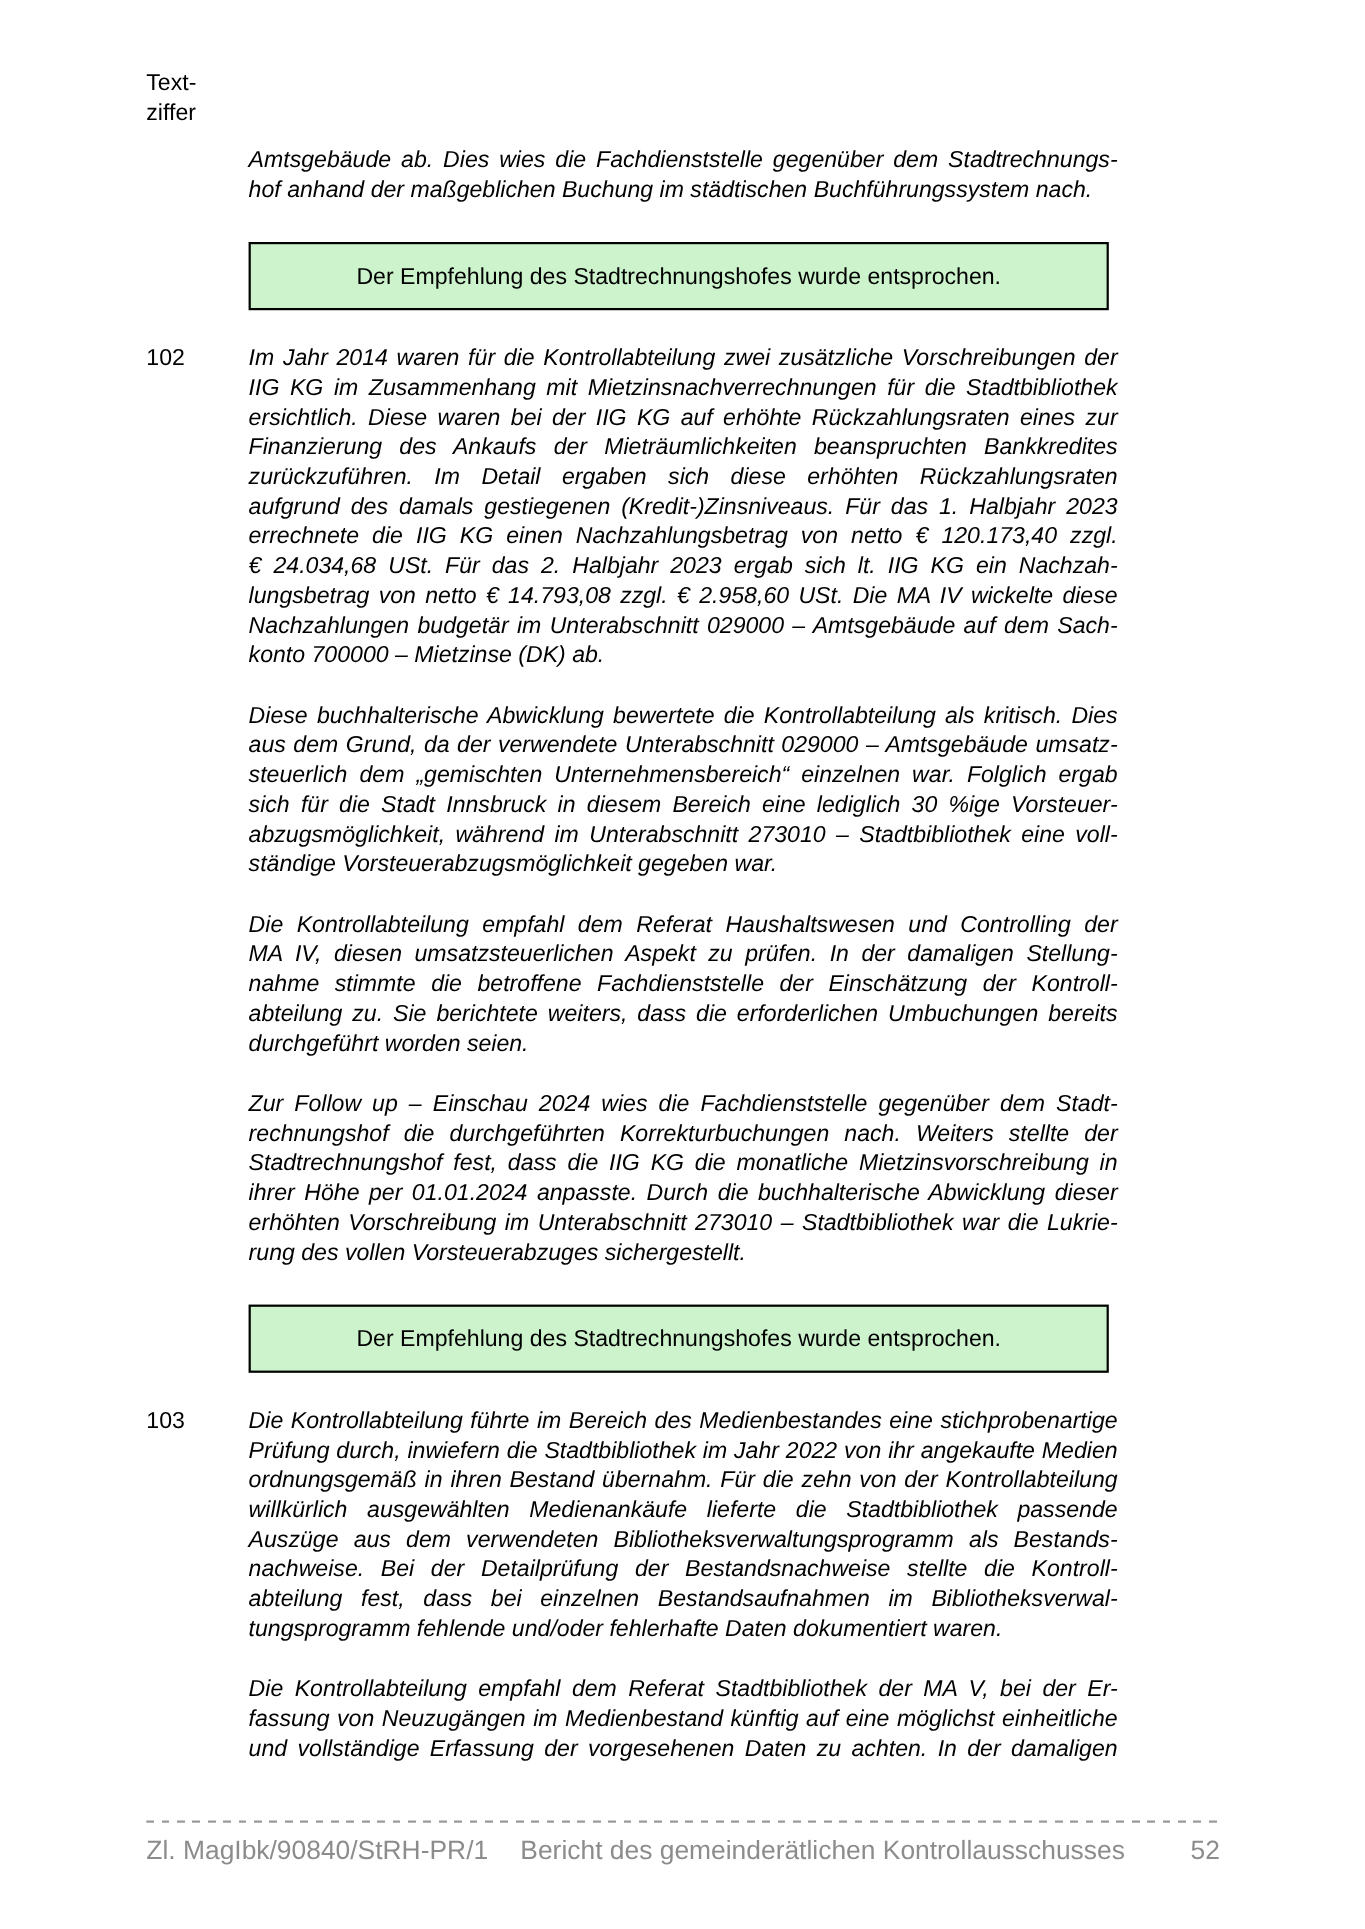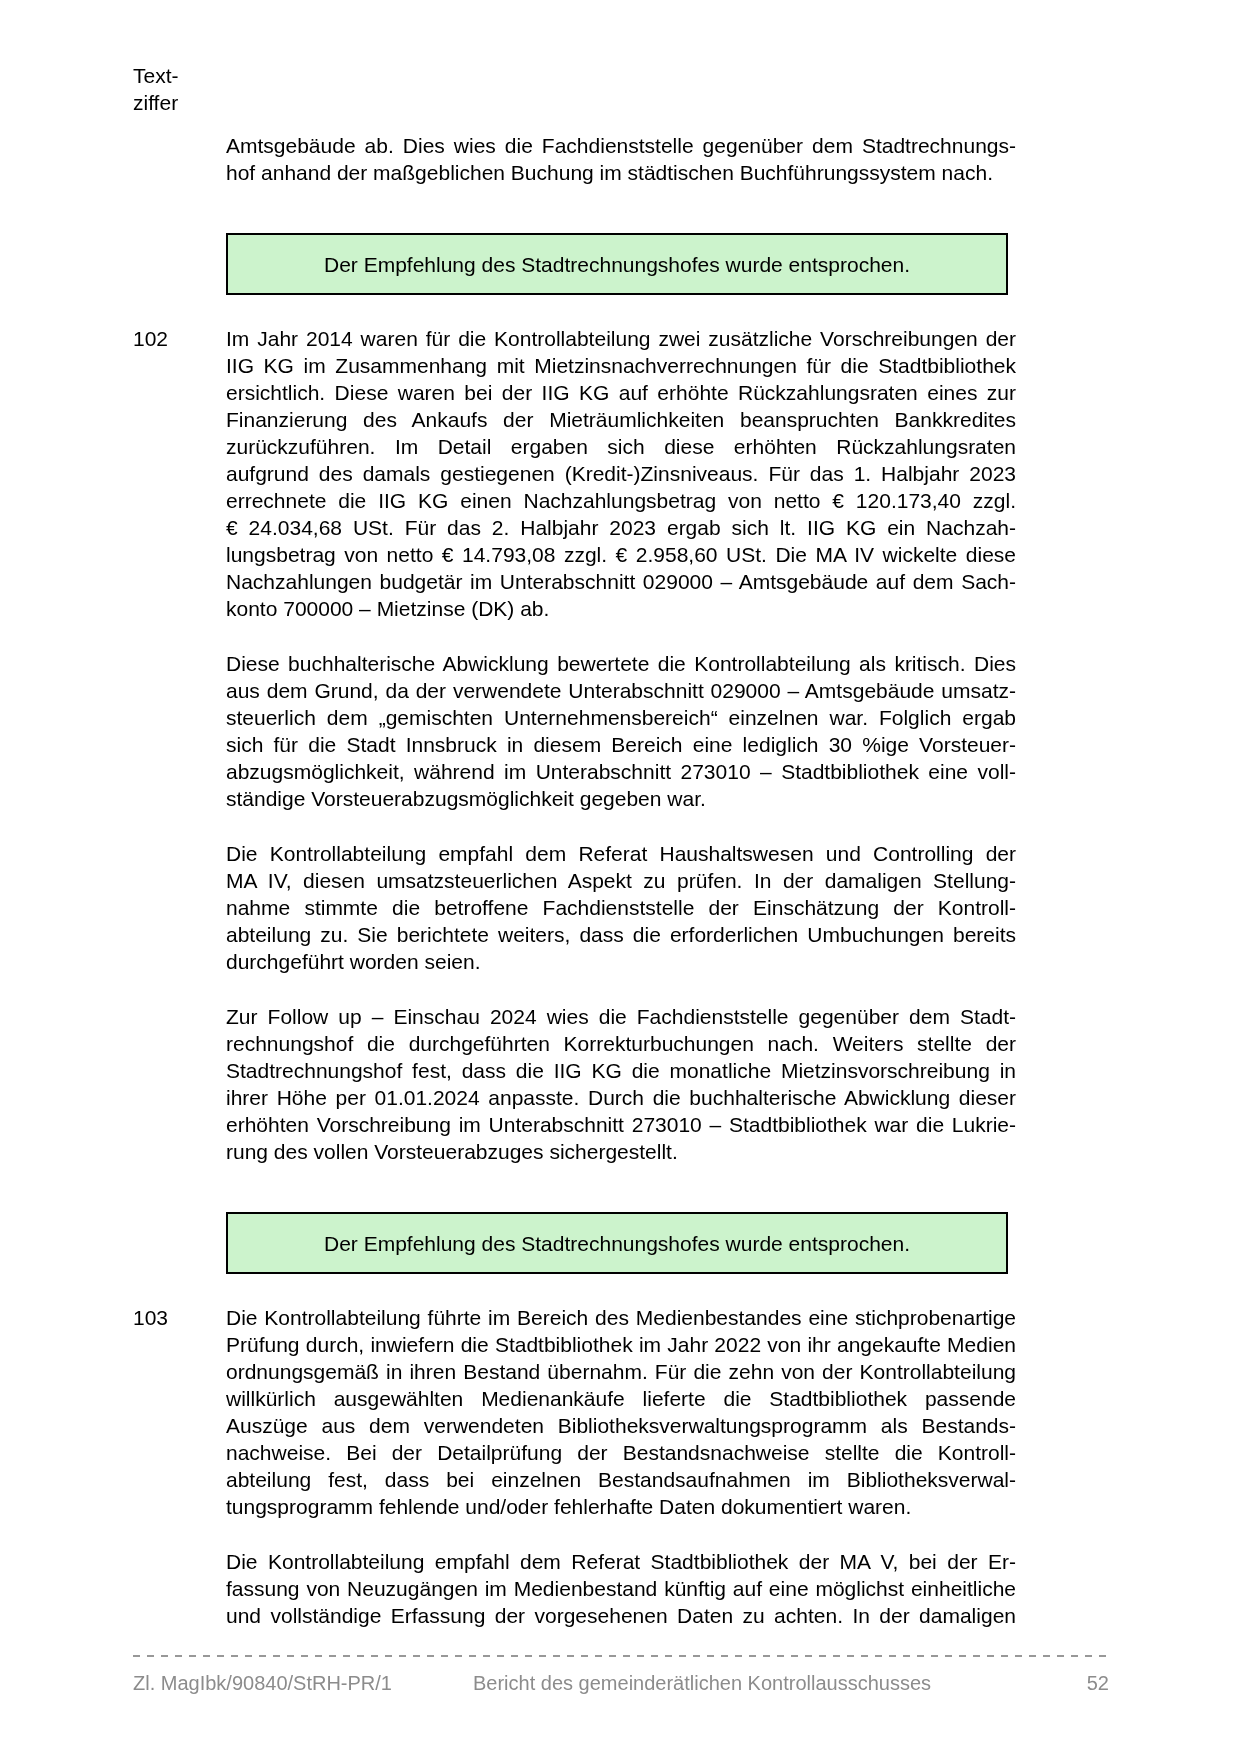--- a/index.html
+++ b/index.html
@@ -19,49 +19,50 @@
     position: absolute; left: 133px; top: 62px;
     line-height: 27px;
   }
 
   .content {
     position: absolute; left: 133px; top: 132px; width: 883px;
   }
   .row { display: flex; align-items: flex-start; }
   .row.para { margin-top: 28px; }
   .row.para:first-child { margin-top: 0; }
-  .row.boxrow { margin-top: 47px; }
+  .row.boxrow { margin-top: 34px; }
   .row.boxrow + .row.para { margin-top: 30px; }
 
   .gutter { flex: 0 0 93px; width: 93px; }
   .body-col { flex: 0 0 790px; width: 790px; }
 
   .line {
     text-align: justify;
     text-align-last: justify;
     white-space: nowrap;
+    font-style: italic;
   }
   .line.last { text-align-last: left; }
 
   .tz-number { white-space: nowrap; }
 
   .box {
     box-sizing: border-box;
     width: 782px;
     height: 62px;
     background: var(--box-bg, #ccf3cc);
     border: 2px solid var(--box-border, #000000);
     display: flex; align-items: center; justify-content: center;
     text-align: center;
   }
 
   .footer {
     position: absolute; left: 133px; top: 1655px; width: 976px;
     color: var(--footer-color, #8c8c8c);
-    font-size: 20px; line-height: 24px;
+    font-size: 24px; line-height: 24px;
   }
   .dashes {
     height: 2px; width: 100%;
     background: repeating-linear-gradient(90deg,
       var(--dash-color, #989898) 0 7px, transparent 7px 14px);
   }
   .footer-row { display: flex; margin-top: 14px; }
   .footer-ref { flex: 0 0 340px; width: 340px; white-space: nowrap; }
   .footer-title { flex: 1 1 auto; white-space: nowrap; }
   .footer-page { flex: 0 0 auto; text-align: right; }

